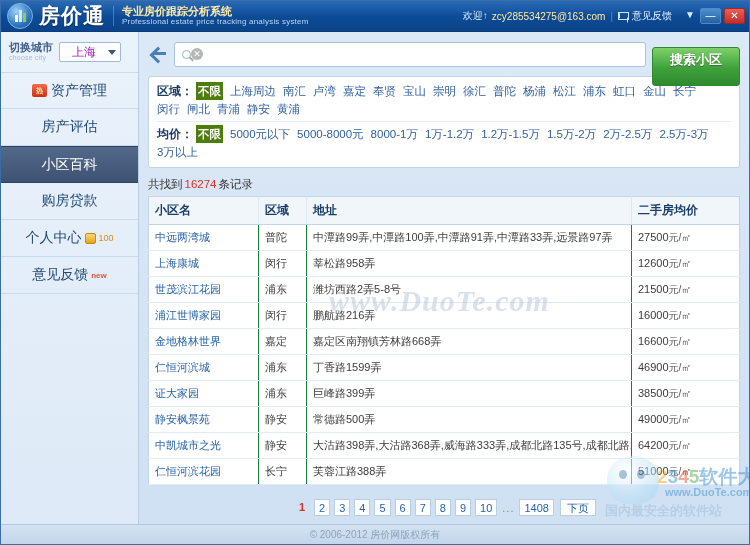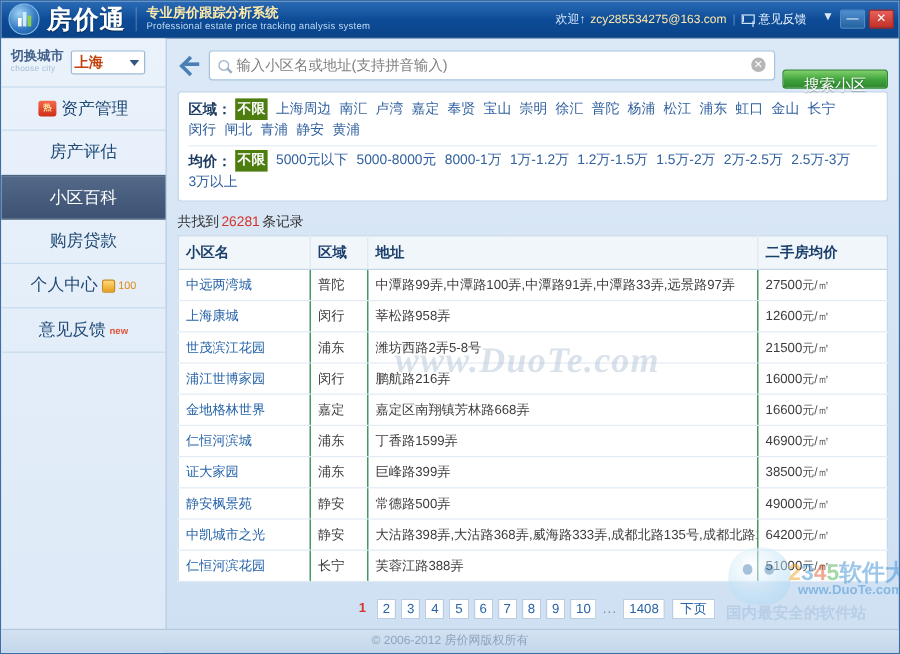--- a/index.html
+++ b/index.html
@@ -190,23 +190,22 @@
     background: #ffffff;
     border: 1px solid #9db9d6;
     border-radius: 2px;
     display: flex;
     align-items: center;
     box-sizing: border-box;
     position: relative;
   }
   .city-select .val {
     font-size: 12px;
-    color: #c2410c;
-    padding-left: 2px;
-    font-weight: bold;
+    color: #a21caf;
+    padding-left: 12px;
   }
   .city-select .arrow {
     position: absolute;
     right: 4px;
     width: 0; height: 0;
     border-left: 4px solid transparent;
     border-right: 4px solid transparent;
     border-top: 5px solid #33557e;
   }
   .nav { margin-top: 10px; }
@@ -332,29 +331,29 @@
     background: #b6b6b6;
     color: #ffffff;
     font-size: 9px;
     line-height: 12px;
     text-align: center;
     margin-right: 7px;
     flex: none;
   }
   .search-btn {
     width: 88px;
-    height: 16px;
+    height: 39px;
     margin-left: 6px;
     flex: none;
     background: linear-gradient(#7ed06a, #3ea13b 55%, #2f8a2e);
     border: 1px solid #2e8a2d;
     border-radius: 3px;
     color: #ffffff;
     font-size: 13px;
-    font-weight: normal;
+    font-weight: bold;
     line-height: 23px;
     text-align: center;
     text-shadow: 0 1px 1px rgba(0,0,0,.35);
     box-sizing: border-box;
     margin-top: 24px;
   }
 
   
   .filters {
     margin-top: 8px;
@@ -638,21 +637,20 @@
         </div>
       </div>
     </div>
 
     <div class="main">
 
       <div class="searchbar">
         <div class="back-arrow"></div>
         <div class="search-field">
           <span class="mag-icon"></span>
-          <input class="search-input" type="text" placeholder="输入小区名或地址(支持拼音输入)" style="">
           <span class="clear-icon">✕</span>
         </div>
         <div class="search-btn">搜索小区</div>
       </div>
 
       <div class="filters">
         <div class="filter-row">
           <span class="filter-label">区域：</span>
           <span class="filter-opt sel">不限</span>
           <span class="filter-opt">上海周边</span>
@@ -685,21 +683,21 @@
           <span class="filter-opt">1万-1.2万</span>
           <span class="filter-opt">1.2万-1.5万</span>
           <span class="filter-opt">1.5万-2万</span>
           <span class="filter-opt">2万-2.5万</span>
           <span class="filter-opt">2.5万-3万</span>
           <span class="filter-opt">3万以上</span>
         </div>
       </div>
 
       <div class="result-count">
-        <span>共找到</span><span class="num">26281</span><span>条记录</span>
+        <span>共找到</span><span class="num">16274</span><span>条记录</span>
       </div>
 
       <table class="table">
         <thead>
           <tr>
             <th class="col-name">小区名</th>
             <th class="col-area">区域</th>
             <th class="col-addr">地址</th>
             <th class="col-price">二手房均价</th>
           </tr>

